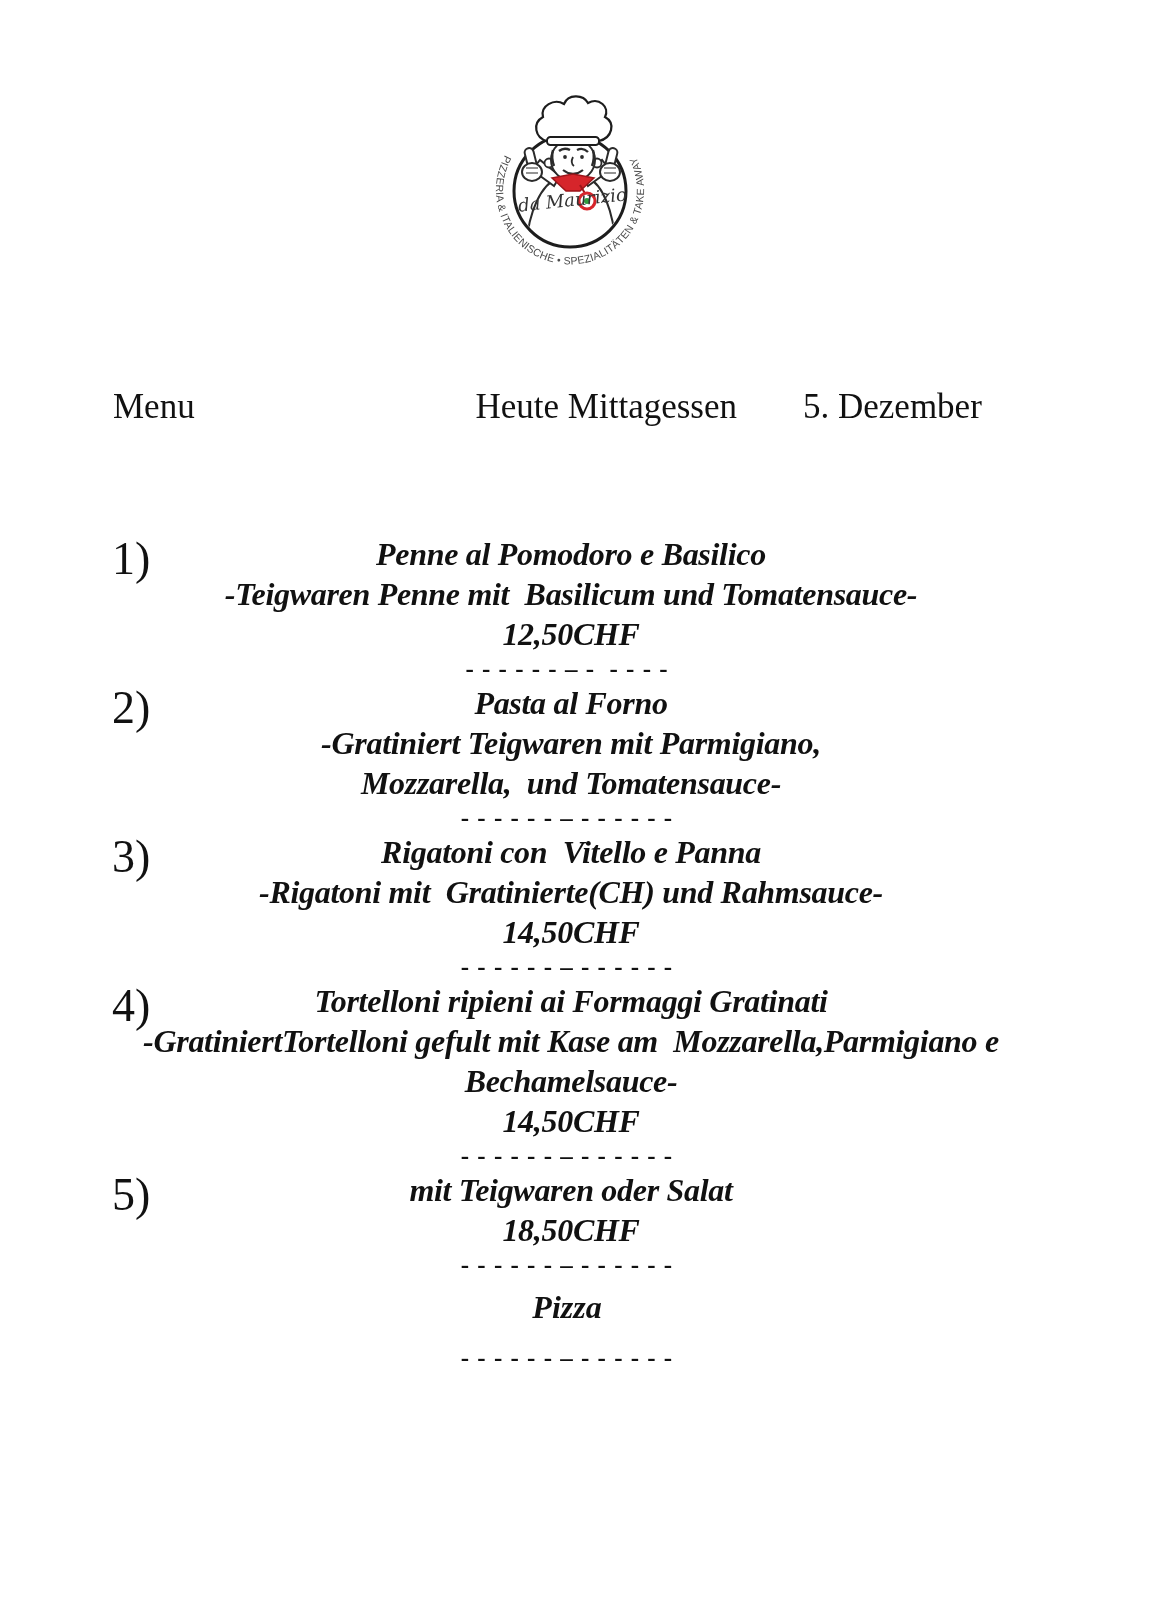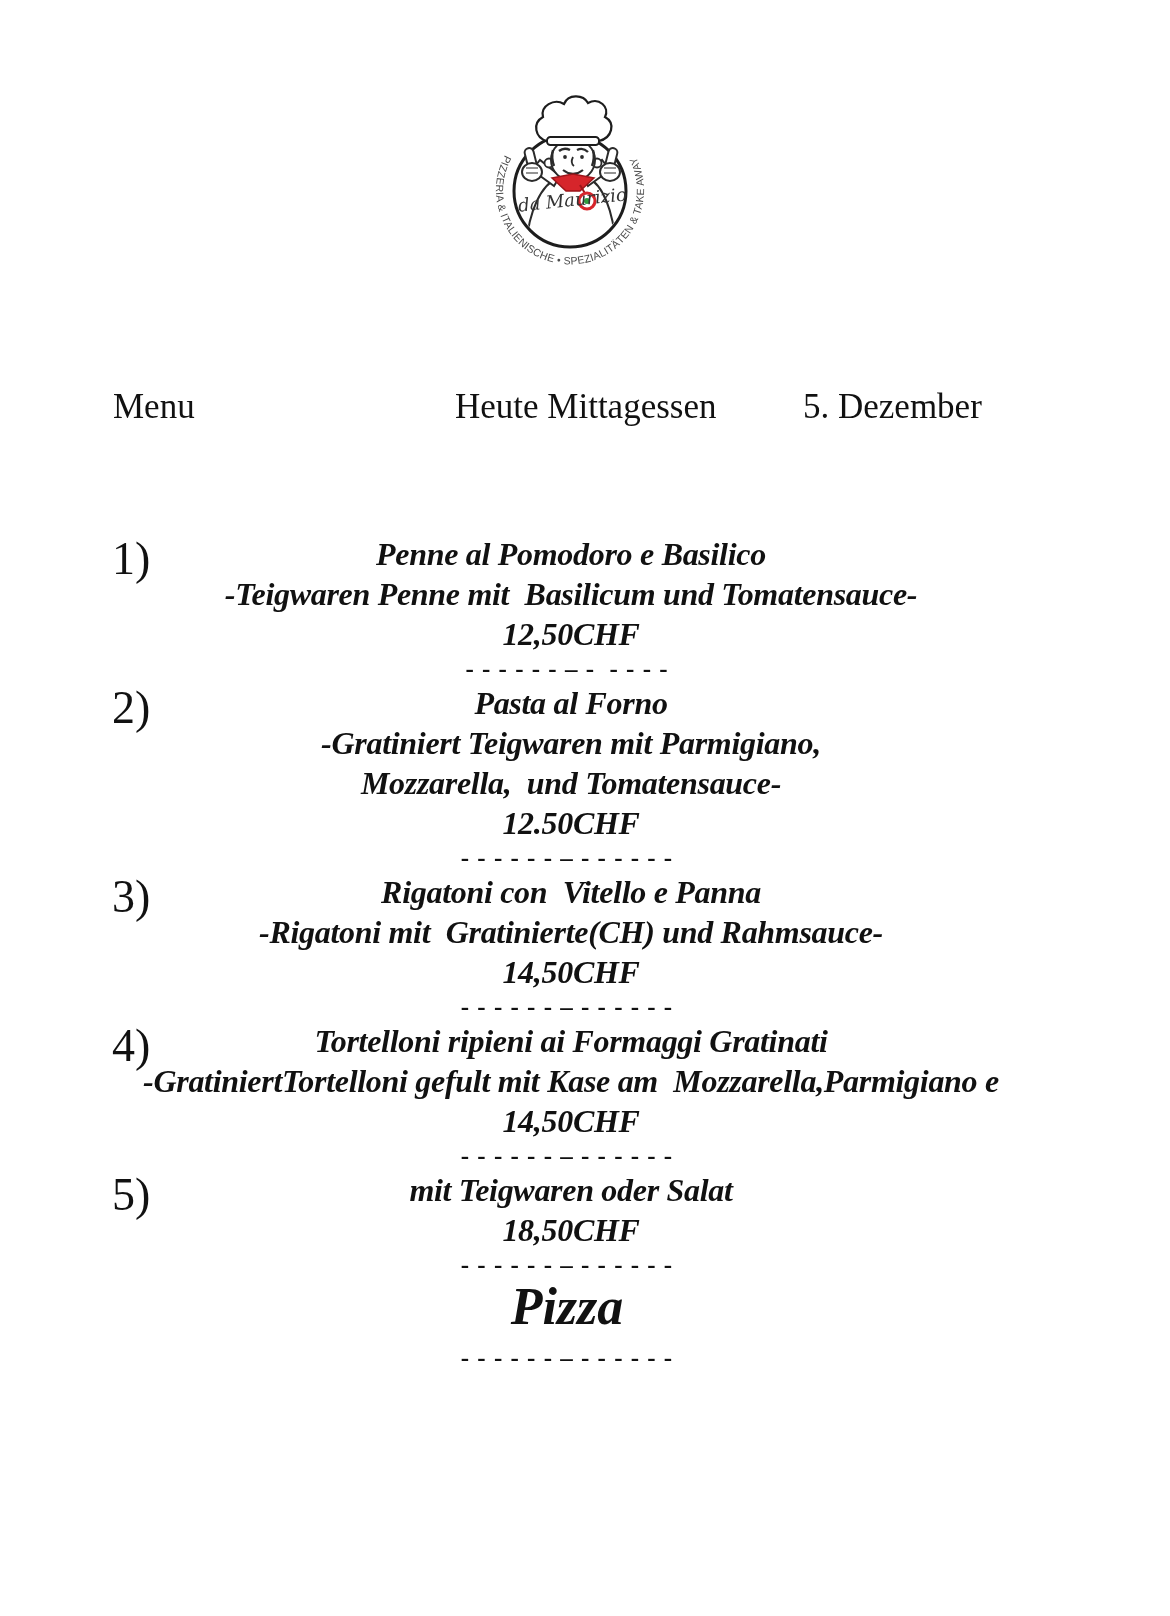--- a/index.html
+++ b/index.html
@@ -11,21 +11,21 @@
     color:#111111;
     overflow:hidden;
     margin:0 auto;
   }
   
   .logo{position:absolute;left:430px;top:78px;width:320px;height:230px;}
   
   .header{position:absolute;top:386px;left:0;width:1170px;height:44px;
           font-weight:normal;font-size:35px;line-height:42px;}
   .header .h-left{position:absolute;left:113px;top:0;}
-  .header .h-center{position:absolute;left:455px;top:0;width:282px;text-align:left;white-space:nowrap;}
+  .header .h-center{position:absolute;left:455px;top:0;width:282px;text-align:right;white-space:nowrap;}
   .header .h-right{position:absolute;left:803px;top:0;white-space:nowrap;}
   
   .menu-list{
     position:absolute;top:534px;left:0;width:1170px;
     padding-right:36px;box-sizing:border-box;
     text-align:center;
   }
   .item{position:relative;}
   .num{
     position:absolute;left:112px;top:2px;
@@ -40,21 +40,21 @@
     padding-left:8px;
   }
   .sep{
     font-weight:bold;font-style:normal;
     font-size:25px;line-height:29px;
     letter-spacing:1px;
     white-space:pre-wrap;
   }
   .pizza-heading{
     font-weight:bold;font-style:italic;
-    font-size:52px;line-height:56px;
+    font-size:32px;line-height:56px;
     letter-spacing:0;
   }
 </style>
 </head>
 <body>
 
 <div class="page">
 
   <svg class="logo" viewBox="0 0 320 230" xmlns="http://www.w3.org/2000/svg">
     <defs>
@@ -137,36 +137,36 @@
       <div class="line">-Teigwaren Penne mit  Basilicum und Tomatensauce-</div>
       <div class="line">12,50CHF</div>
       <div class="sep">- - - - - - – -  - - - -</div>
     </div>
 
     <div class="item">
       <span class="num">2)</span>
       <div class="line">Pasta al Forno</div>
       <div class="line">-Gratiniert Teigwaren mit Parmigiano,</div>
       <div class="line">Mozzarella,  und Tomatensauce-</div>
-      <div class="line">12.50CHF</div>
       <div class="sep">- - - - - - – - - - - - -</div>
     </div>
 
     <div class="item">
       <span class="num">3)</span>
       <div class="line">Rigatoni con  Vitello e Panna</div>
       <div class="line">-Rigatoni mit  Gratinierte(CH) und Rahmsauce-</div>
       <div class="line">14,50CHF</div>
       <div class="sep">- - - - - - – - - - - - -</div>
     </div>
 
     <div class="item">
       <span class="num">4)</span>
       <div class="line">Tortelloni ripieni ai Formaggi Gratinati</div>
       <div class="line">-GratiniertTortelloni gefult mit Kase am  Mozzarella,Parmigiano e</div>
+      <div class="line">Bechamelsauce-</div>
       <div class="line">14,50CHF</div>
       <div class="sep">- - - - - - – - - - - - -</div>
     </div>
 
     <div class="item">
       <span class="num">5)</span>
       <div class="line">mit Teigwaren oder Salat</div>
       <div class="line">18,50CHF</div>
       <div class="sep">- - - - - - – - - - - - -</div>
     </div>

